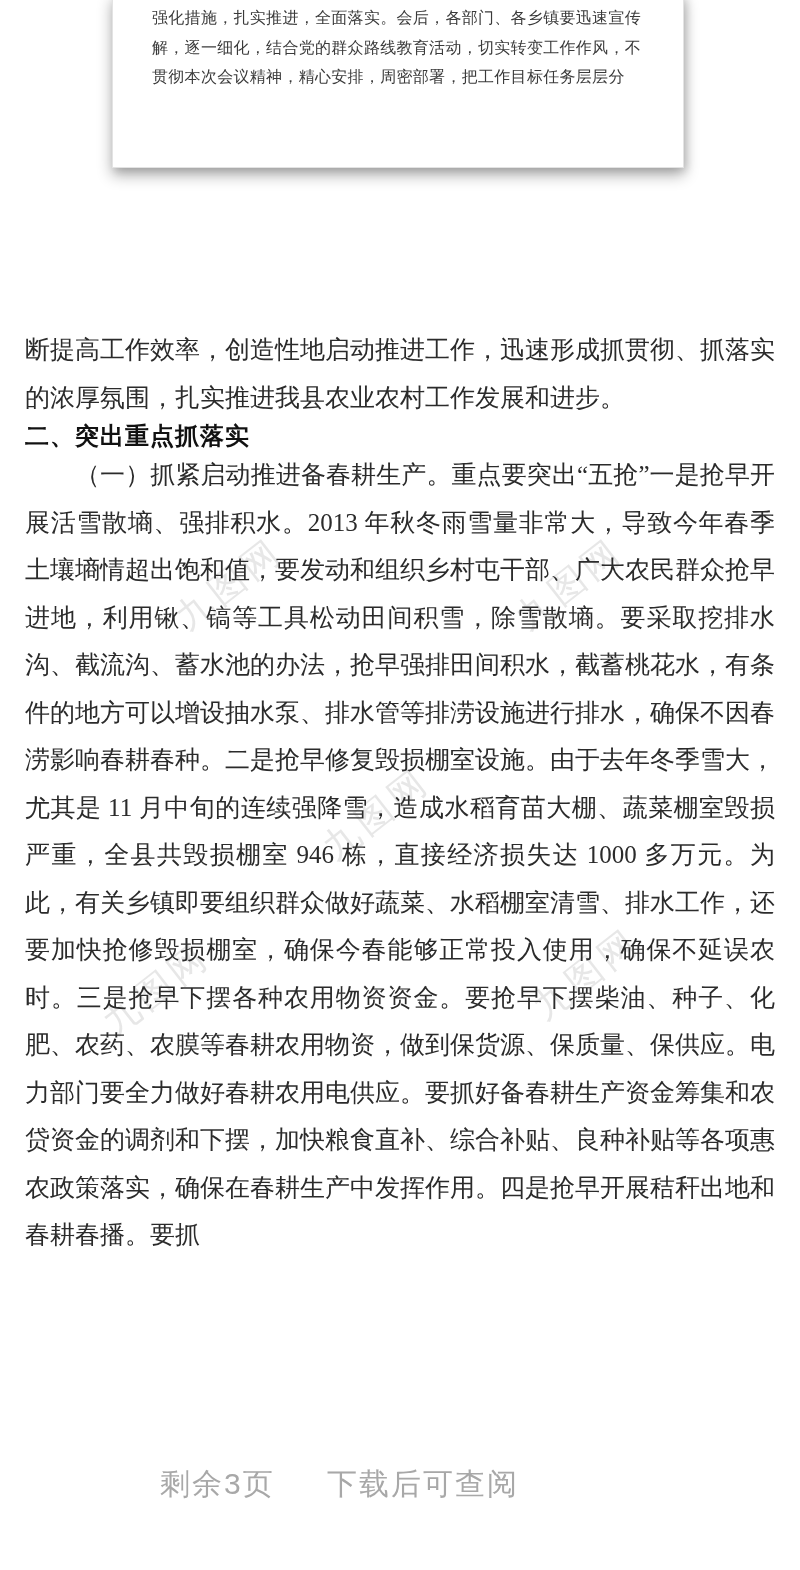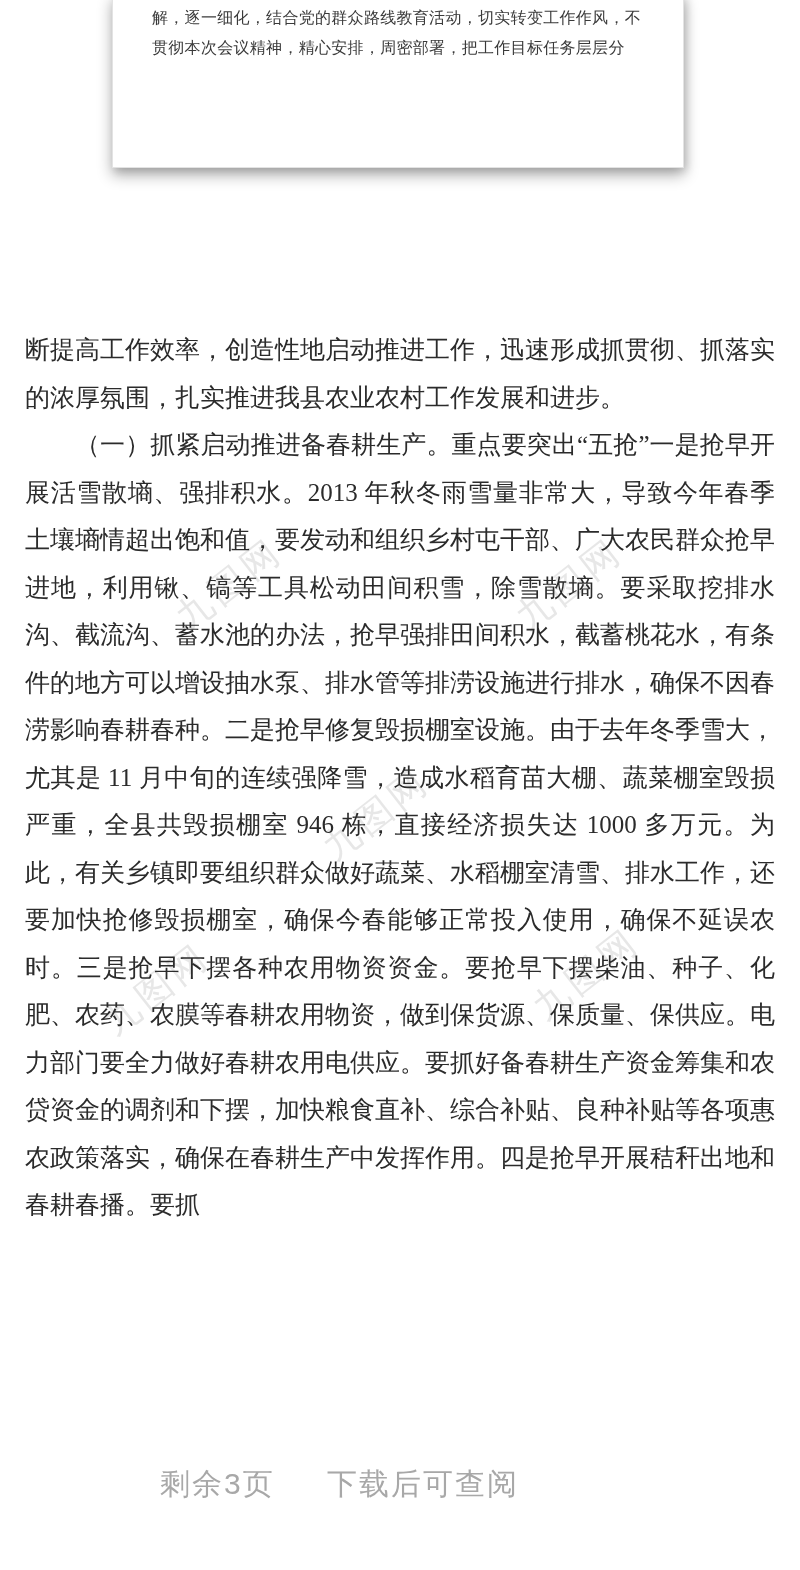--- a/index.html
+++ b/index.html
@@ -90,31 +90,33 @@
     line-height: 44px;
     color: #a8a8a8;
     letter-spacing: 2px;
   }
   .footer-hint .hint-download { margin-left: 42px; }
 </style>
 </head>
 <body>
 
 <div class="preview-card">
+  <div class="pline">强化措施，扎实推进，全面落实。会后，各部门、各乡镇要迅速宣传</div>
   <div class="pline">解，逐一细化，结合党的群众路线教育活动，切实转变工作作风，不</div>
   <div class="pline">贯彻本次会议精神，精心安排，周密部署，把工作目标任务层层分</div>
 </div>
 
 <span class="wm wm1">九图网</span>
 <span class="wm wm2">九图网</span>
 <span class="wm wm3">九图网</span>
 <span class="wm wm4">九图网</span>
 <span class="wm wm5">九图网</span>
 
 <div class="doc-body">
   <p>断提高工作效率，创造性地启动推进工作，迅速形成抓贯彻、抓落实的浓厚氛围，扎实推进我县农业农村工作发展和进步。</p>
+  <p class="section-heading">二、突出重点抓落实</p>
   <p class="indent">（一）抓紧启动推进备春耕生产。重点要突出“五抢”一是抢早开展活雪散墒、强排积水。2013 年秋冬雨雪量非常大，导致今年春季土壤墒情超出饱和值，要发动和组织乡村屯干部、广大农民群众抢早进地，利用锹、镐等工具松动田间积雪，除雪散墒。要采取挖排水沟、截流沟、蓄水池的办法，抢早强排田间积水，截蓄桃花水，有条件的地方可以增设抽水泵、排水管等排涝设施进行排水，确保不因春涝影响春耕春种。二是抢早修复毁损棚室设施。由于去年冬季雪大，尤其是 11 月中旬的连续强降雪，造成水稻育苗大棚、蔬菜棚室毁损严重，全县共毁损棚室 946 栋，直接经济损失达 1000 多万元。为此，有关乡镇即要组织群众做好蔬菜、水稻棚室清雪、排水工作，还要加快抢修毁损棚室，确保今春能够正常投入使用，确保不延误农时。三是抢早下摆各种农用物资资金。要抢早下摆柴油、种子、化肥、农药、农膜等春耕农用物资，做到保货源、保质量、保供应。电力部门要全力做好春耕农用电供应。要抓好备春耕生产资金筹集和农贷资金的调剂和下摆，加快粮食直补、综合补贴、良种补贴等各项惠农政策落实，确保在春耕生产中发挥作用。四是抢早开展秸秆出地和春耕春播。要抓</p>
 </div>
 
 <div class="footer-hint">
   <span class="hint-remaining">剩余3页</span>
   <span class="hint-download">下载后可查阅</span>
 </div>
 
 </body></html>

